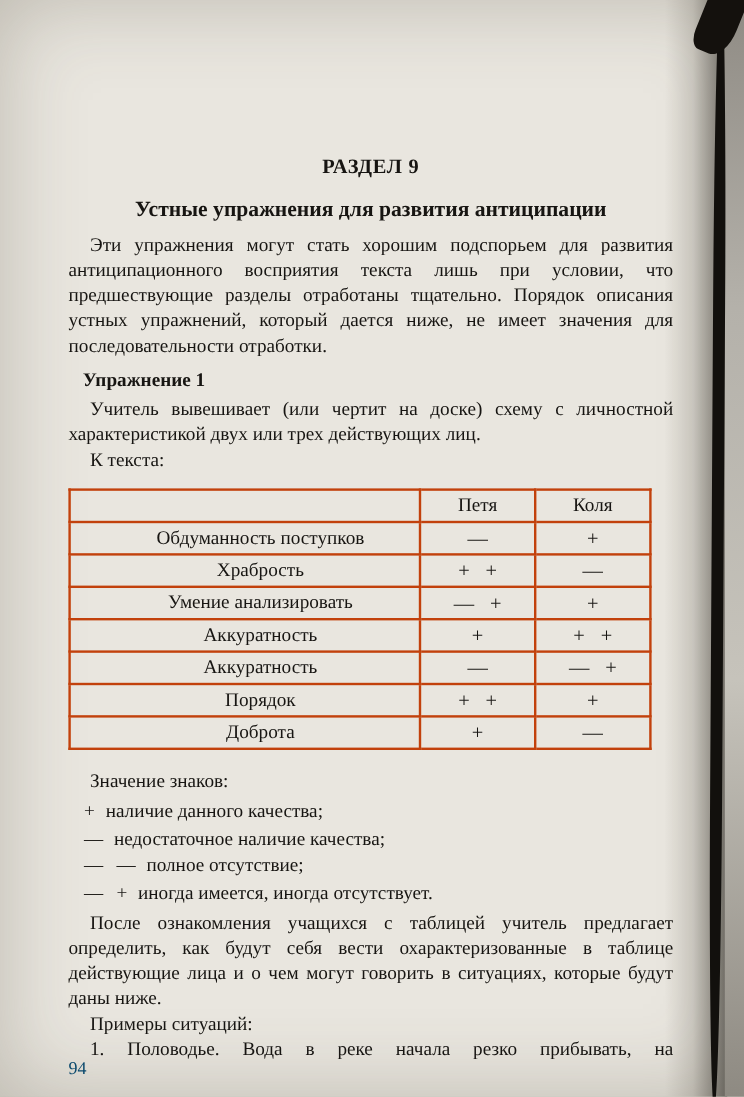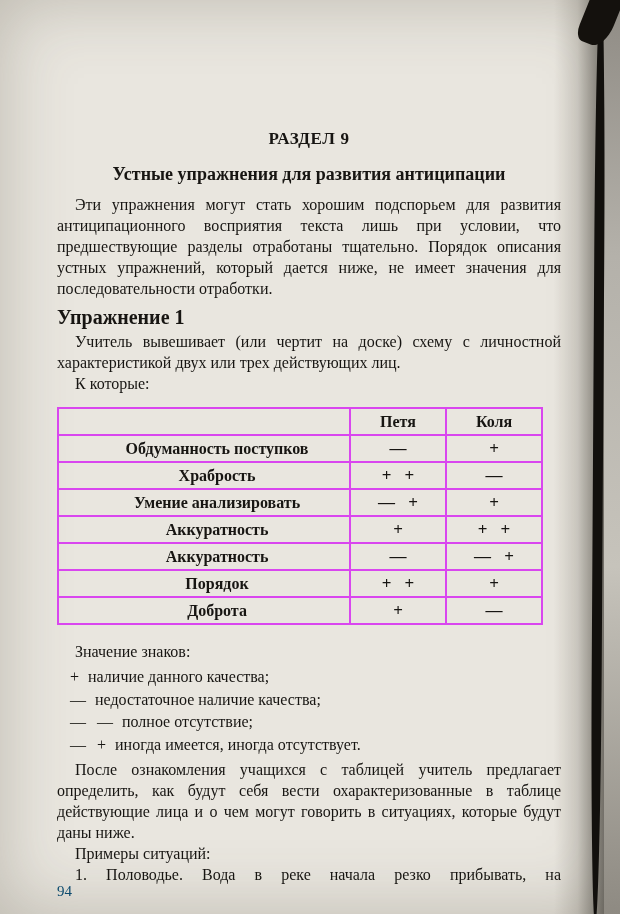--- a/index.html
+++ b/index.html
@@ -35,35 +35,35 @@
   }
   .h-chapter {
     text-align: center;
     font-size: 18px;
     font-weight: bold;
     margin-bottom: 9px;
   }
   p.body { text-align: justify; }
   p.indent { text-indent: 18px; }
   .h-exercise {
-    font-size: 20px;
+    font-size: 16px;
     font-weight: bold;
-    margin: 8px 0 3px 0;
+    margin: 8px 0 3px 12px;
   }
   .traits-table {
     border-collapse: collapse;
     width: 484px;
     margin-top: 13px;
     table-layout: fixed;
   }
   .traits-table th, .traits-table td {
-    border: 2px solid #d946ef;
+    border: 2px solid #c2410c;
     height: 27px;
     font-size: 16px;
-    font-weight: bold;
+    font-weight: normal;
     color: #171512;
   }
   .traits-table .col-trait { width: 292px; }
   .traits-table .col-name  { width: 96px; }
   .traits-table td.trait { text-align: center; padding-left: 26px; }
   .traits-table th { text-align: center; }
   .traits-table td.sign {
     text-align: center;
     word-spacing: 9px;
     font-size: 17px;
@@ -138,21 +138,21 @@
     <div class="h-section">РАЗДЕЛ 9</div>
 
     <div class="h-chapter">Устные упражнения для развития антиципации</div>
 
     <p class="body indent">Эти упражнения могут стать хорошим подспорьем для развития антиципационного восприятия текста лишь при условии, что предшествующие разделы отработаны тщательно. Порядок описания устных упражнений, который дается ниже, не имеет значения для последовательности отработки.</p>
 
     <div class="h-exercise">Упражнение 1</div>
 
     <p class="body indent">Учитель вывешивает (или чертит на доске) схему с личностной характеристикой двух или трех действующих лиц.</p>
 
-    <p class="indent">К которые:</p>
+    <p class="indent">К текста:</p>
 
     <table class="traits-table">
       <colgroup>
         <col class="col-trait">
         <col class="col-name">
         <col class="col-name">
       </colgroup>
       <thead>
         <tr>
           <th></th>

